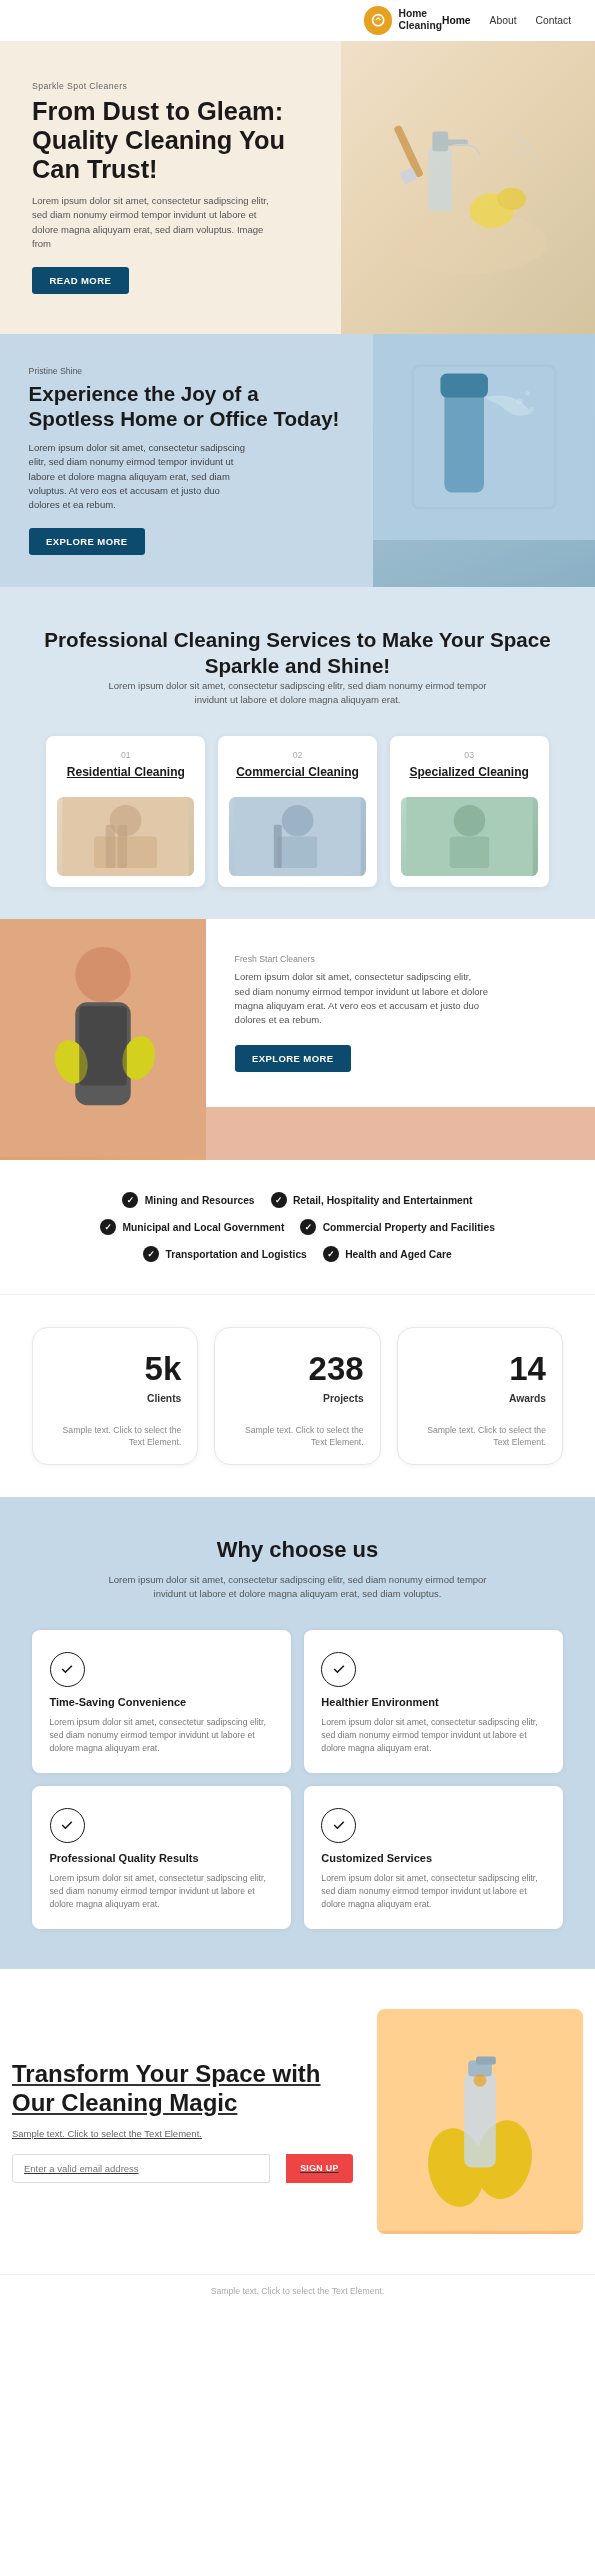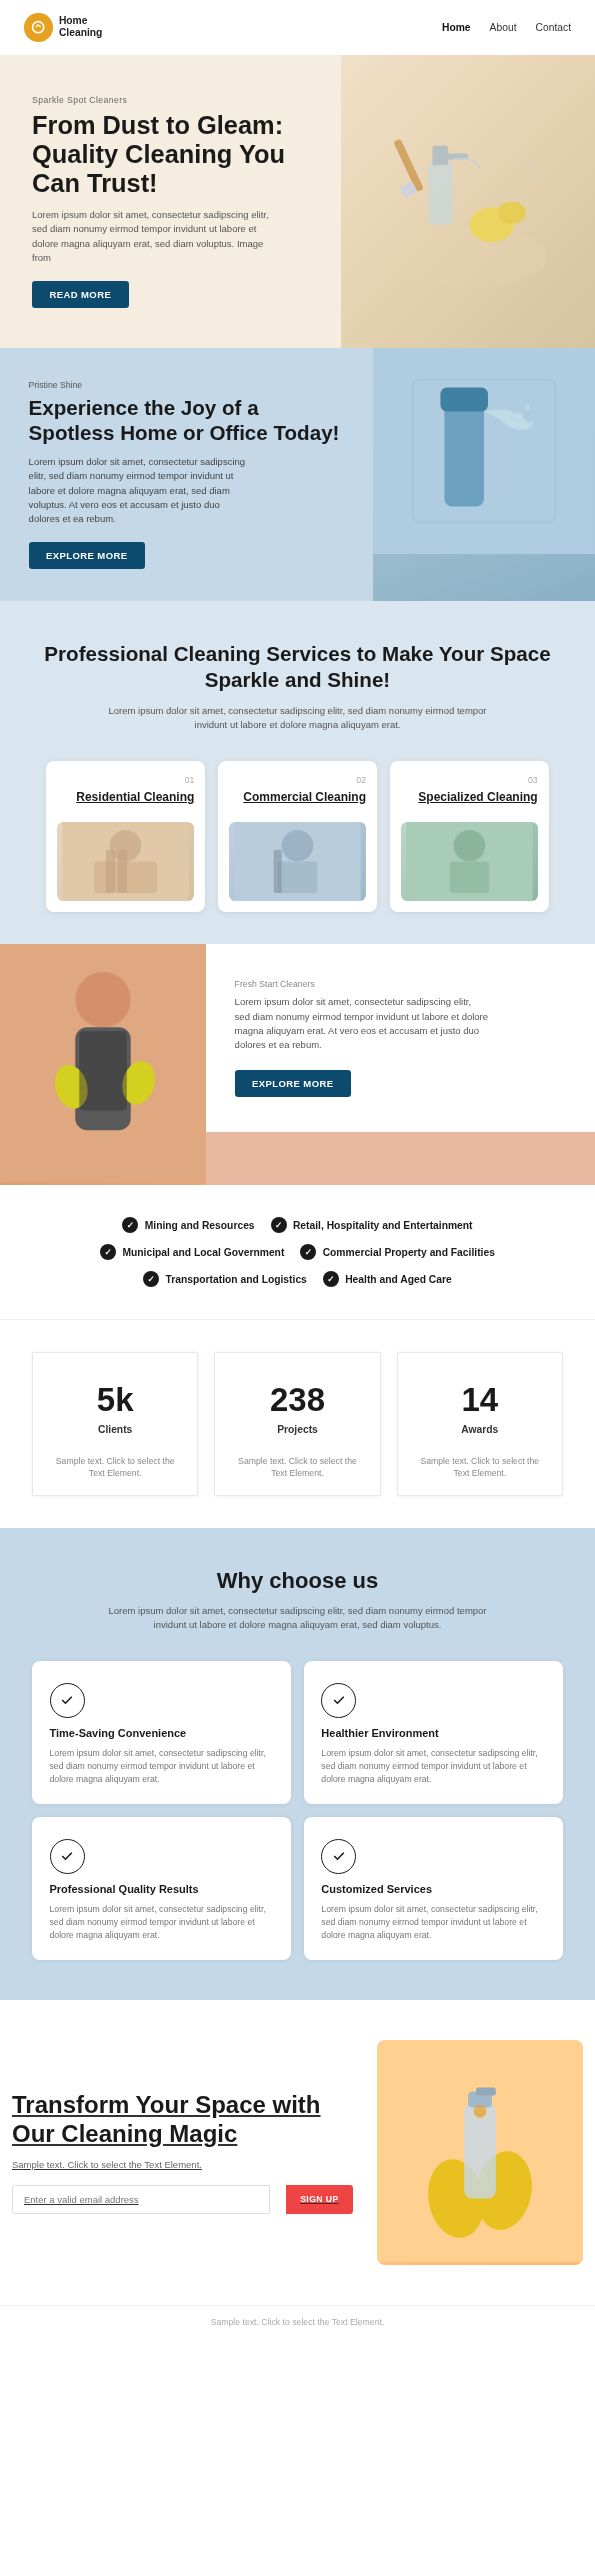--- a/index.html
+++ b/index.html
@@ -1,19 +1,19 @@
 <!DOCTYPE html>
 <html style="font-size:12.7px"><head>
   <meta charset="utf-8">
   <style>
     * { box-sizing: border-box; margin: 0; padding: 0; }
     body { font-family: 'Segoe UI', Arial, sans-serif; width: 595px; background: #fff; color: #333; overflow-x: hidden; }
 
     
-    nav { display: flex; align-items: center; justify-content: space-between; padding: 13px 24px; background: #fff; box-shadow: 0 0.8px 3.2px rgba(0,0,0,0.08); }
+    nav { display: flex; align-items: center; justify-content: flex-end; padding: 6px 24px; background: #fff; box-shadow: 0 0.8px 3.2px rgba(0,0,0,0.08); }
     .nav-logo { display: flex; align-items: center; gap: 6.3px; }
     .nav-logo-icon { width: 28.6px; height: 28.6px; background: #e8a020; border-radius: 50%; display: flex; align-items: center; justify-content: center; color: #fff; font-size: 11px; font-weight: bold; }
     .nav-logo-text { font-size: 10.3px; font-weight: 700; line-height: 1.2; color: #222; }
     .nav-links { display: flex; gap: 19px; }
     .nav-link { font-size: 10.3px; color: #333; text-decoration: none; }
     .nav-link.active { font-weight: 600; color: #111; }
 
     
     .hero { position: relative; background: #f5ede0; padding: 40px 32px 40px 32px; display: flex; align-items: center; min-height: 222px; overflow: hidden; }
     .hero-text { flex: 1; z-index: 2; max-width: 286px; }
@@ -29,24 +29,24 @@
     .section2 { background: #c5d8e8; display: flex; align-items: stretch; min-height: 206px; }
     .section2-text { flex: 1; padding: 32px 28.6px; }
     .section2-sub { font-size: 8.7px; color: #555; margin-bottom: 6.3px; }
     .section2-title { font-size: 20.6px; font-weight: 800; color: #1a1a1a; line-height: 1.2; margin-bottom: 9.5px; }
     .section2-body { font-size: 9.5px; color: #444; line-height: 1.5; margin-bottom: 16px; max-width: 222px; }
     .section2-image { width: 222px; background: linear-gradient(135deg, #b8d0e0 0%, #9ab8cc 100%); display: flex; align-items: center; justify-content: center; overflow: hidden; position: relative; }
     .section2-img-inner { width: 100%; height: 100%; background: linear-gradient(160deg, #c8dde8 0%, #a0bfd0 50%, #8ab0c5 100%); }
 
     
     .section3 { background: #dae6ef; padding: 40px 32px 32px; text-align: center; }
-    .section3-title { font-size: 20.6px; font-weight: 800; color: #1a1a1a; line-height: 1.25; margin-bottom: 11px; }
+    .section3-title { font-size: 20.6px; font-weight: 800; color: #1a1a1a; line-height: 1.25; }
     .section3-body { font-size: 9.5px; color: #555; max-width: 381px; margin: 0 auto 28.6px; line-height: 1.5; }
     .cards-row { display: flex; gap: 12.7px; justify-content: center; }
-    .service-card { background: #fff; border-radius: 8px; flex: 1; max-width: 159px; padding: 14.3px 11px 11px; text-align: right; box-shadow: 0 1.6px 6.3px rgba(0,0,0,0.07); }
+    .service-card { background: #fff; border-radius: 8px; flex: 1; max-width: 159px; padding: 14.3px 11px 11px; text-align: center; box-shadow: 0 1.6px 6.3px rgba(0,0,0,0.07); }
     .card-num { font-size: 8.7px; color: #aaa; margin-bottom: 4.8px; }
     .card-title { font-size: 12px; font-weight: 700; color: #1a1a1a; margin-bottom: 18px; text-decoration: underline; }
     .card-img { width: 100%; height: 79px; border-radius: 6.3px; overflow: hidden; margin-top: 4.8px; }
     .card-img-res { background: linear-gradient(135deg, #e8d5c0 0%, #d4c0a0 100%); width: 100%; height: 100%; }
     .card-img-com { background: linear-gradient(135deg, #c0d0e0 0%, #a0b8cc 100%); width: 100%; height: 100%; }
     .card-img-spe { background: linear-gradient(135deg, #b8d8c8 0%, #90b8a0 100%); width: 100%; height: 100%; }
 
     
     .section4 { background: #e8b8a0; display: flex; align-items: flex-start; min-height: 238px; position: relative; overflow: hidden; }
     .section4-image { width: 206px; background: linear-gradient(135deg, #d4a080 0%, #c08060 100%); position: relative; display: flex; align-items: flex-end; justify-content: center; }
@@ -59,21 +59,21 @@
     
     .section5 { background: #fff; padding: 32px 40px; }
     .badges-grid { display: flex; flex-direction: column; gap: 11px; align-items: center; }
     .badges-row { display: flex; gap: 16px; justify-content: center; flex-wrap: nowrap; }
     .badge-item { display: flex; align-items: center; gap: 6.3px; font-size: 10.3px; font-weight: 600; color: #1a1a1a; }
     .badge-icon { width: 16px; height: 16px; background: #1a1a1a; border-radius: 50%; display: flex; align-items: center; justify-content: center; color: #fff; font-size: 8.7px; flex-shrink: 0; }
 
     
     .section6 { background: #fff; padding: 32px 32px; border-top: 0.8px solid #f0f0f0; }
     .stats-row { display: flex; gap: 16px; justify-content: space-around; }
-    .stat-card { background: #fff; border: 0.8px solid #e8e8e8; border-radius: 1px; flex: 1; padding: 28px 16px 16px; text-align: center; box-shadow: 0 0.8px 4.8px rgba(0,0,0,0.05); }
+    .stat-card { background: #fff; border: 0.8px solid #e8e8e8; border-radius: 16px; flex: 1; padding: 22px 16px 16px; text-align: right; box-shadow: 0 0.8px 4.8px rgba(0,0,0,0.05); }
     .stat-number { font-size: 33px; font-weight: 800; color: #1a1a1a; margin-bottom: 4.8px; }
     .stat-label { font-size: 10.3px; font-weight: 600; color: #333; margin-bottom: 20px; }
     .stat-desc { font-size: 8.7px; color: #888; line-height: 1.4; }
 
     
     .section7 { background: #c5d8e8; padding: 40px 32px 40px; }
     .section7-header { text-align: center; margin-bottom: 28.6px; }
     .section7-title { font-size: 22px; font-weight: 800; color: #1a1a1a; margin-bottom: 9.5px; }
     .section7-body { font-size: 9.5px; color: #555; max-width: 397px; margin: 0 auto; line-height: 1.5; }
     .features-grid { display: grid; grid-template-columns: 1fr 1fr; gap: 12.7px; }

